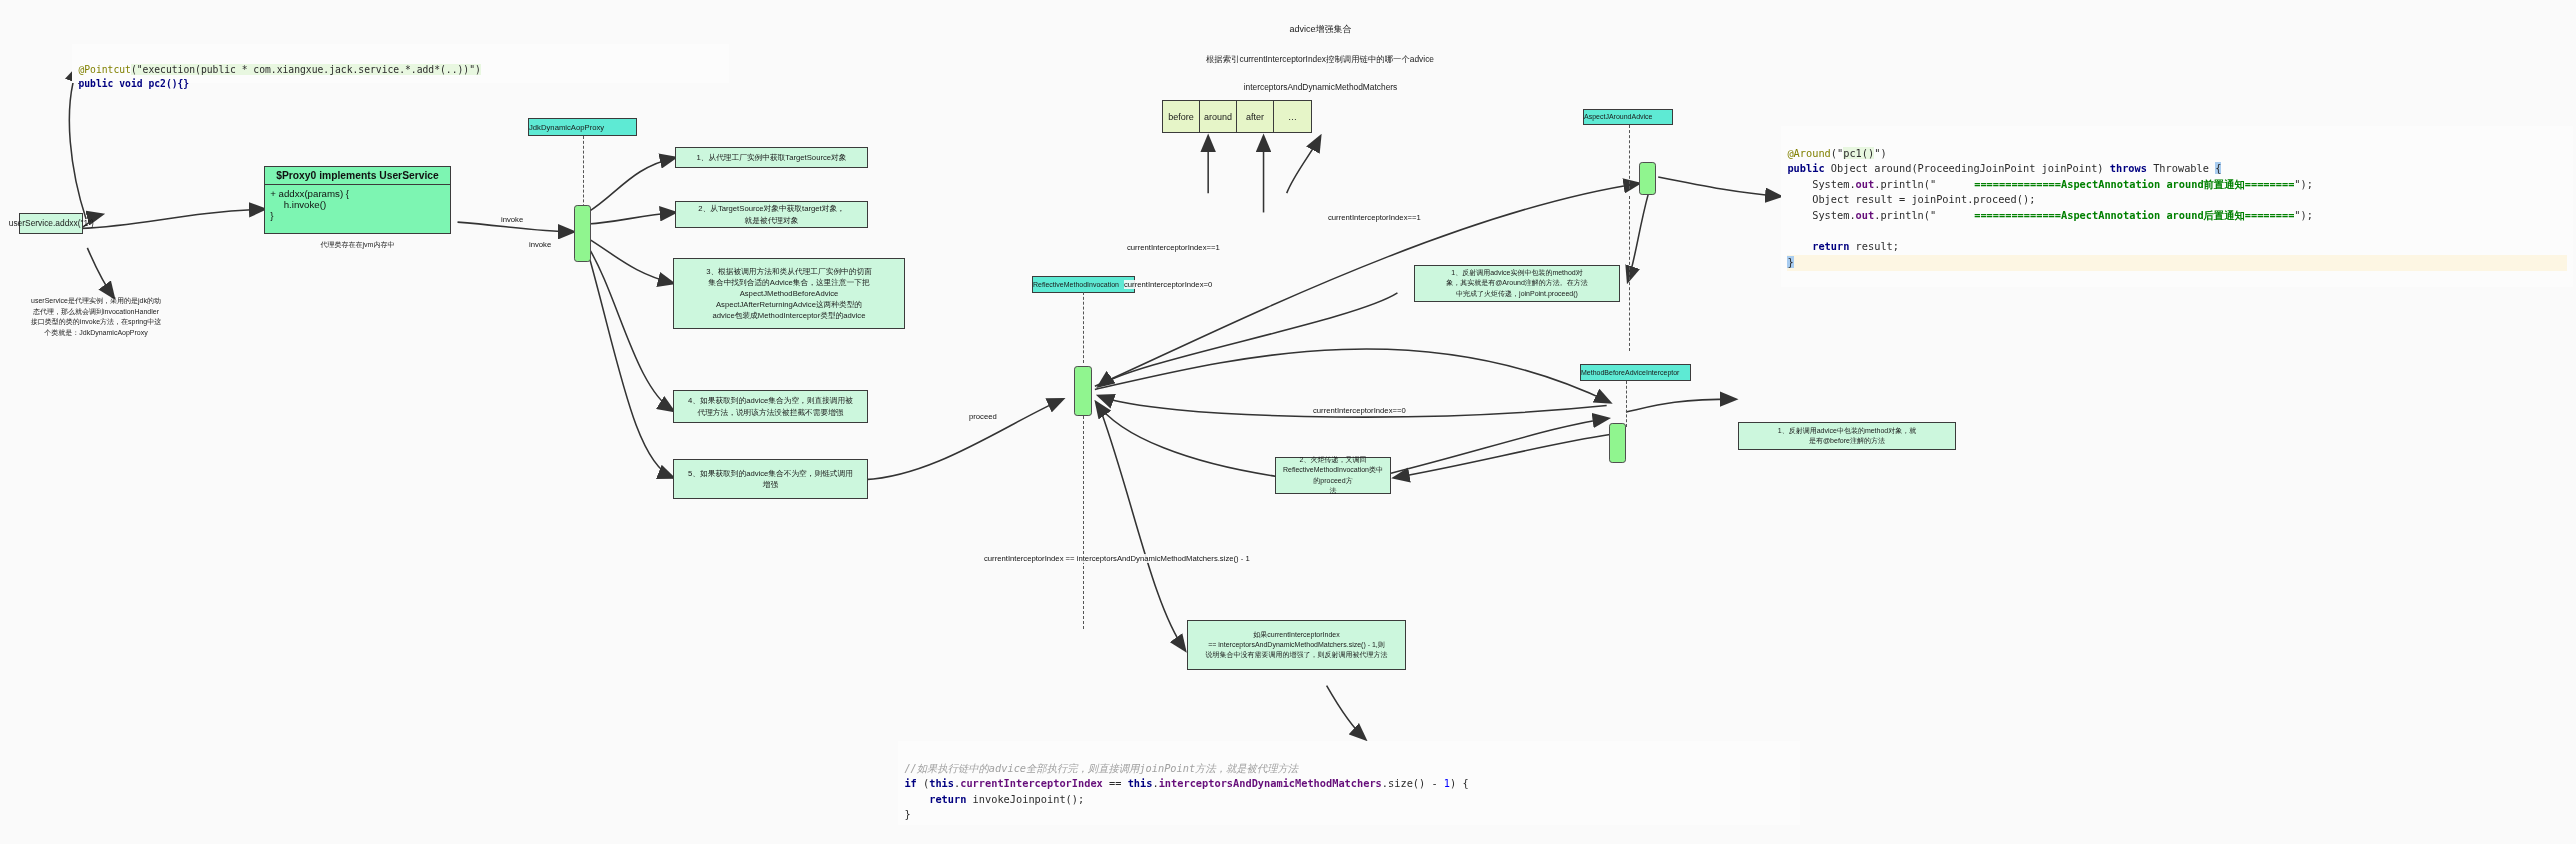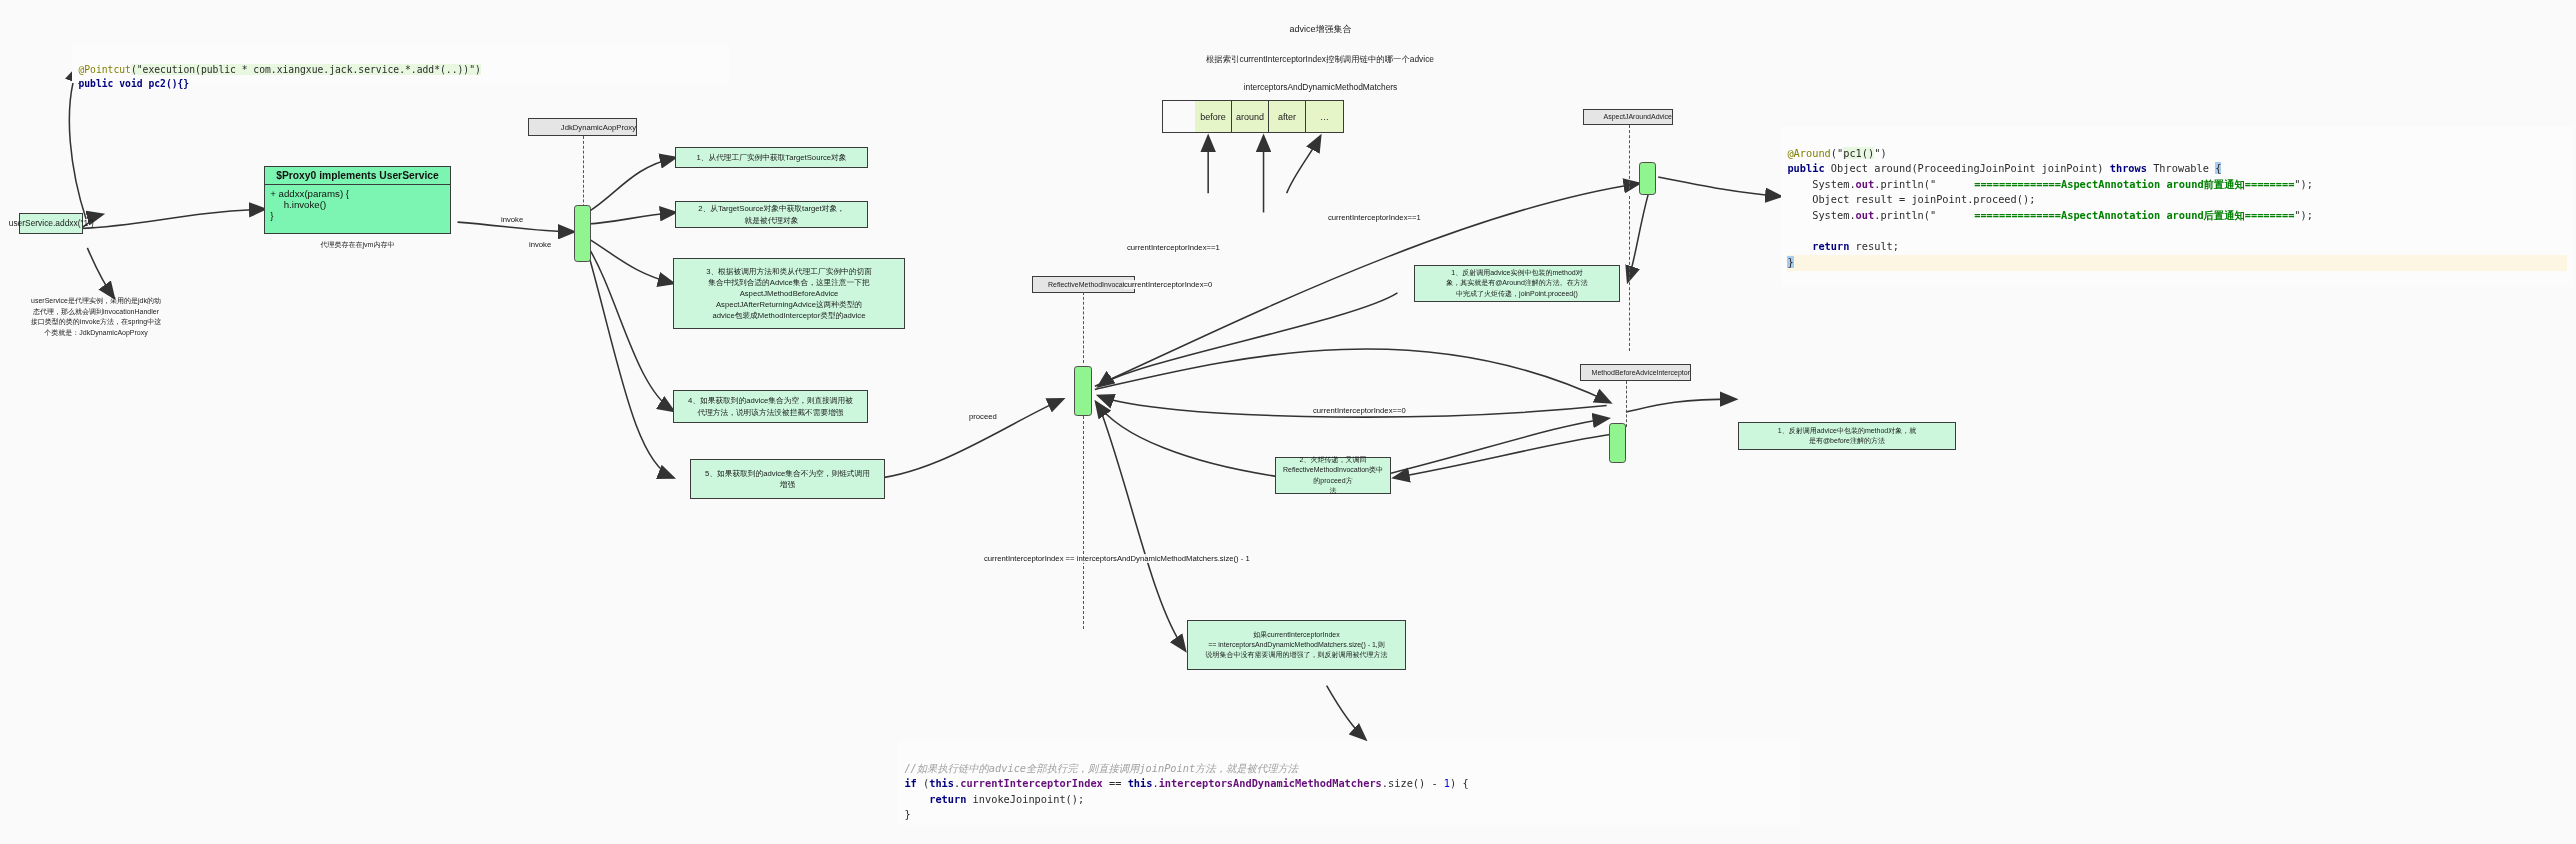--- a/index.html
+++ b/index.html
@@ -23,23 +23,23 @@
     font-size:9.7px;
     line-height:1.45;
     text-align:center;
     display:flex; align-items:center; justify-content:center;
     padding:2.6px 3.9px;
     white-space:pre-line;
   }
   .lifeline-head {
     position:absolute;
     border:1.3px solid #3b3b3b;
-    background:#e5e5e5;
-    font-size:9.7px;
-    display:flex; align-items:center; justify-content:flex-end;
+    background:#5eead4;
+    font-size:9.7px;
+    display:flex; align-items:center; justify-content:flex-start;
     text-align:center;
     color:#1a1a1a;
   }
   .activation {
     position:absolute;
     background:#90f58f;
     border:1px solid #4f4f4f;
     border-radius:3.2px;
   }
   .lifeline {
@@ -71,21 +71,21 @@
   }
   .classbox .cb-title {
     font-weight:bold; font-size:10.3px; text-align:center;
     padding:2.6px 1.3px 3.2px; border-bottom:1.3px solid #3b3b3b; color:#111;
   }
   .classbox .cb-body {
     flex:1; font-size:9.7px; padding:3.2px 5.2px; white-space:pre; color:#111; text-align:left;
   }
 
   
-  .advice-table { position:absolute; display:flex; border:1.3px solid #3b3b3b;padding-left:32px; }
+  .advice-table { position:absolute; display:flex; border:1.3px solid #3b3b3b; }
   .advice-table .cell {
     background:#e6f5c8;
     border-right:1.3px solid #3b3b3b;
     width:37px; height:31px;
     display:flex; align-items:center; justify-content:center;
     font-size:9px; color:#1a1a1a;
   }
   .advice-table .cell:last-child { border-right:none; }
 
   
@@ -207,21 +207,21 @@
     <span>3、根据被调用方法和类从代理工厂实例中的切面
 集合中找到合适的Advice集合，这里注意一下把
 AspectJMethodBeforeAdvice
 AspectJAfterReturningAdvice这两种类型的
 advice包装成MethodInterceptor类型的advice</span>
   </div>
   <div class="node" style="left:673px; top:390px; width:195px; height:33px; font-size:7.7px;">
     <span>4、如果获取到的advice集合为空，则直接调用被
 代理方法，说明该方法没被拦截不需要增强</span>
   </div>
-  <div class="node" style="left:690px; top:459px; width:195px; height:40px; font-size:7.7px;">
+  <div class="node" style="left:673px; top:459px; width:195px; height:40px; font-size:7.7px;">
     <span>5、如果获取到的advice集合不为空，则链式调用
 增强</span>
   </div>
 
   <div class="plain-text" style="left:1224px; top:23px; width:193px; font-size:9px;">advice增强集合</div>
   <div class="plain-text" style="left:1127px; top:53px; width:386px; font-size:8.4px;">根据索引currentInterceptorIndex控制调用链中的哪一个advice</div>
   <div class="plain-text" style="left:1153px; top:81px; width:335px; font-size:8.4px;">interceptorsAndDynamicMethodMatchers</div>
 
   <div class="advice-table" style="left:1162px; top:100px;">
     <div class="cell">before</div>

